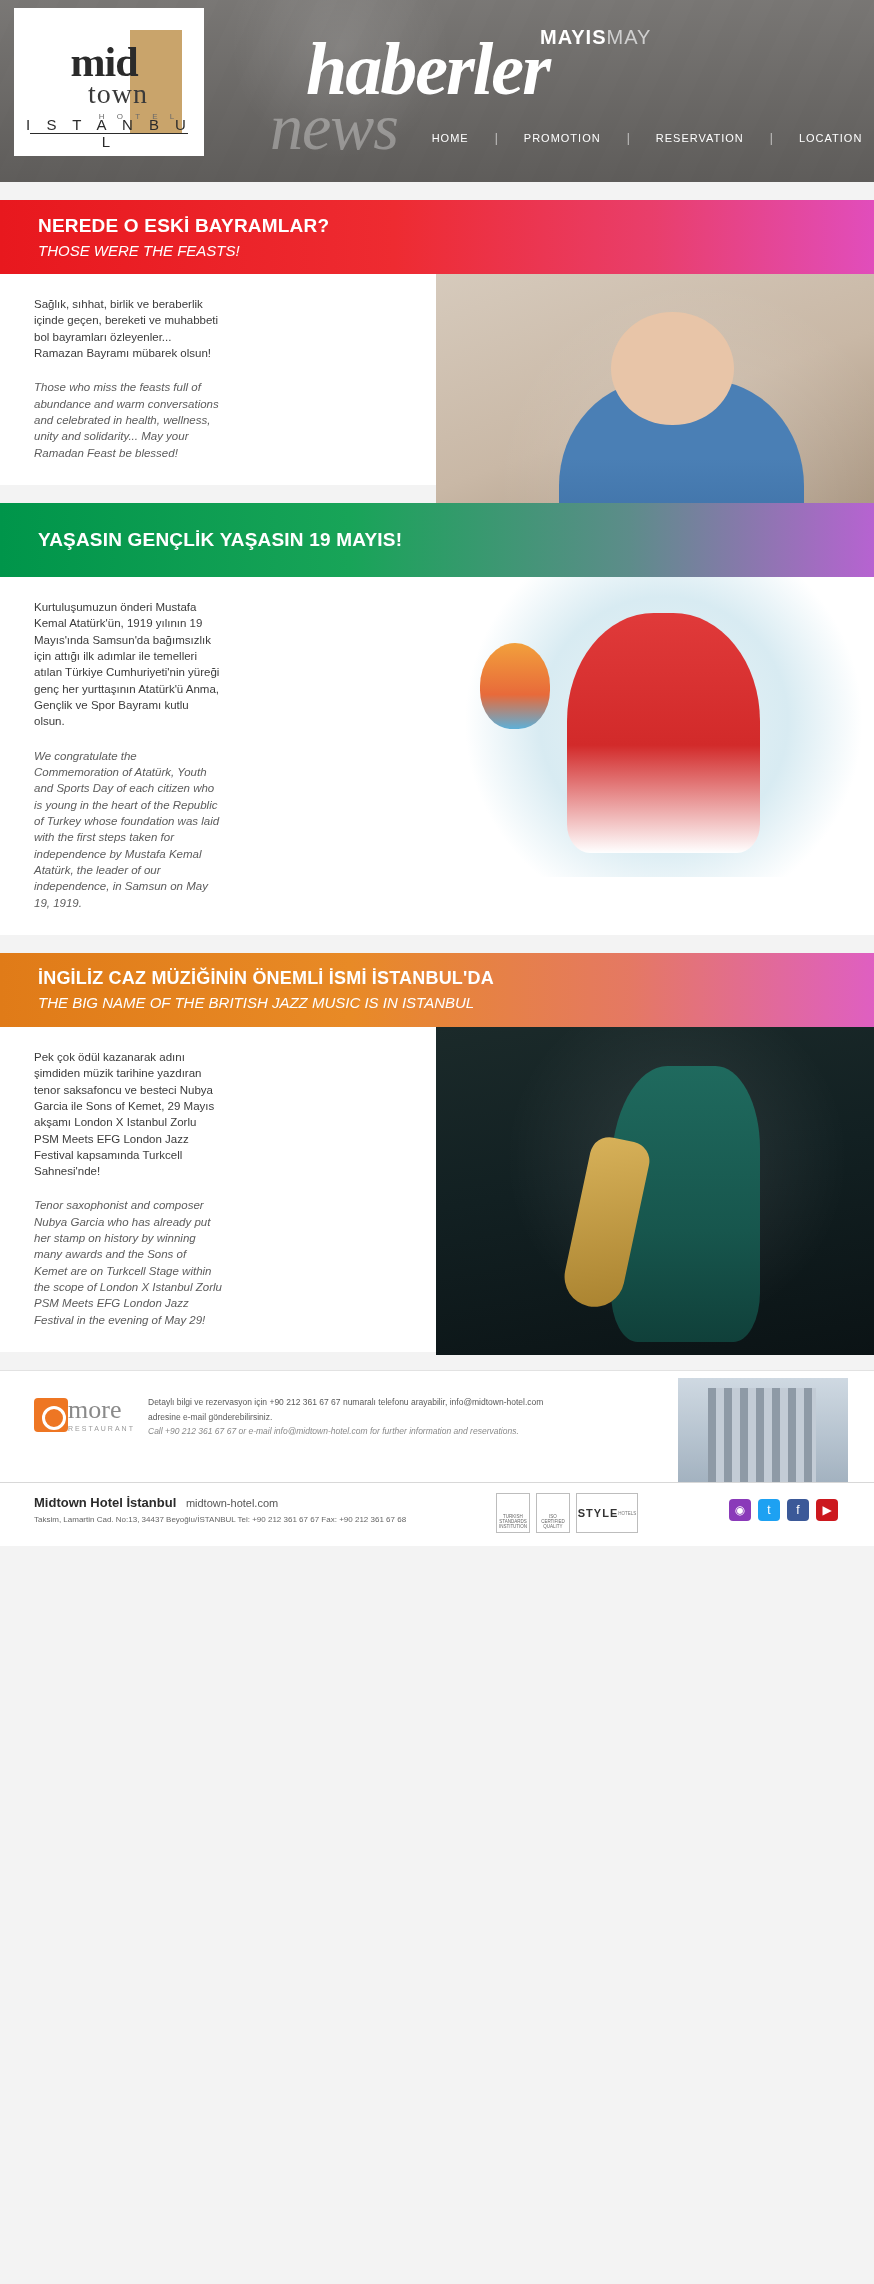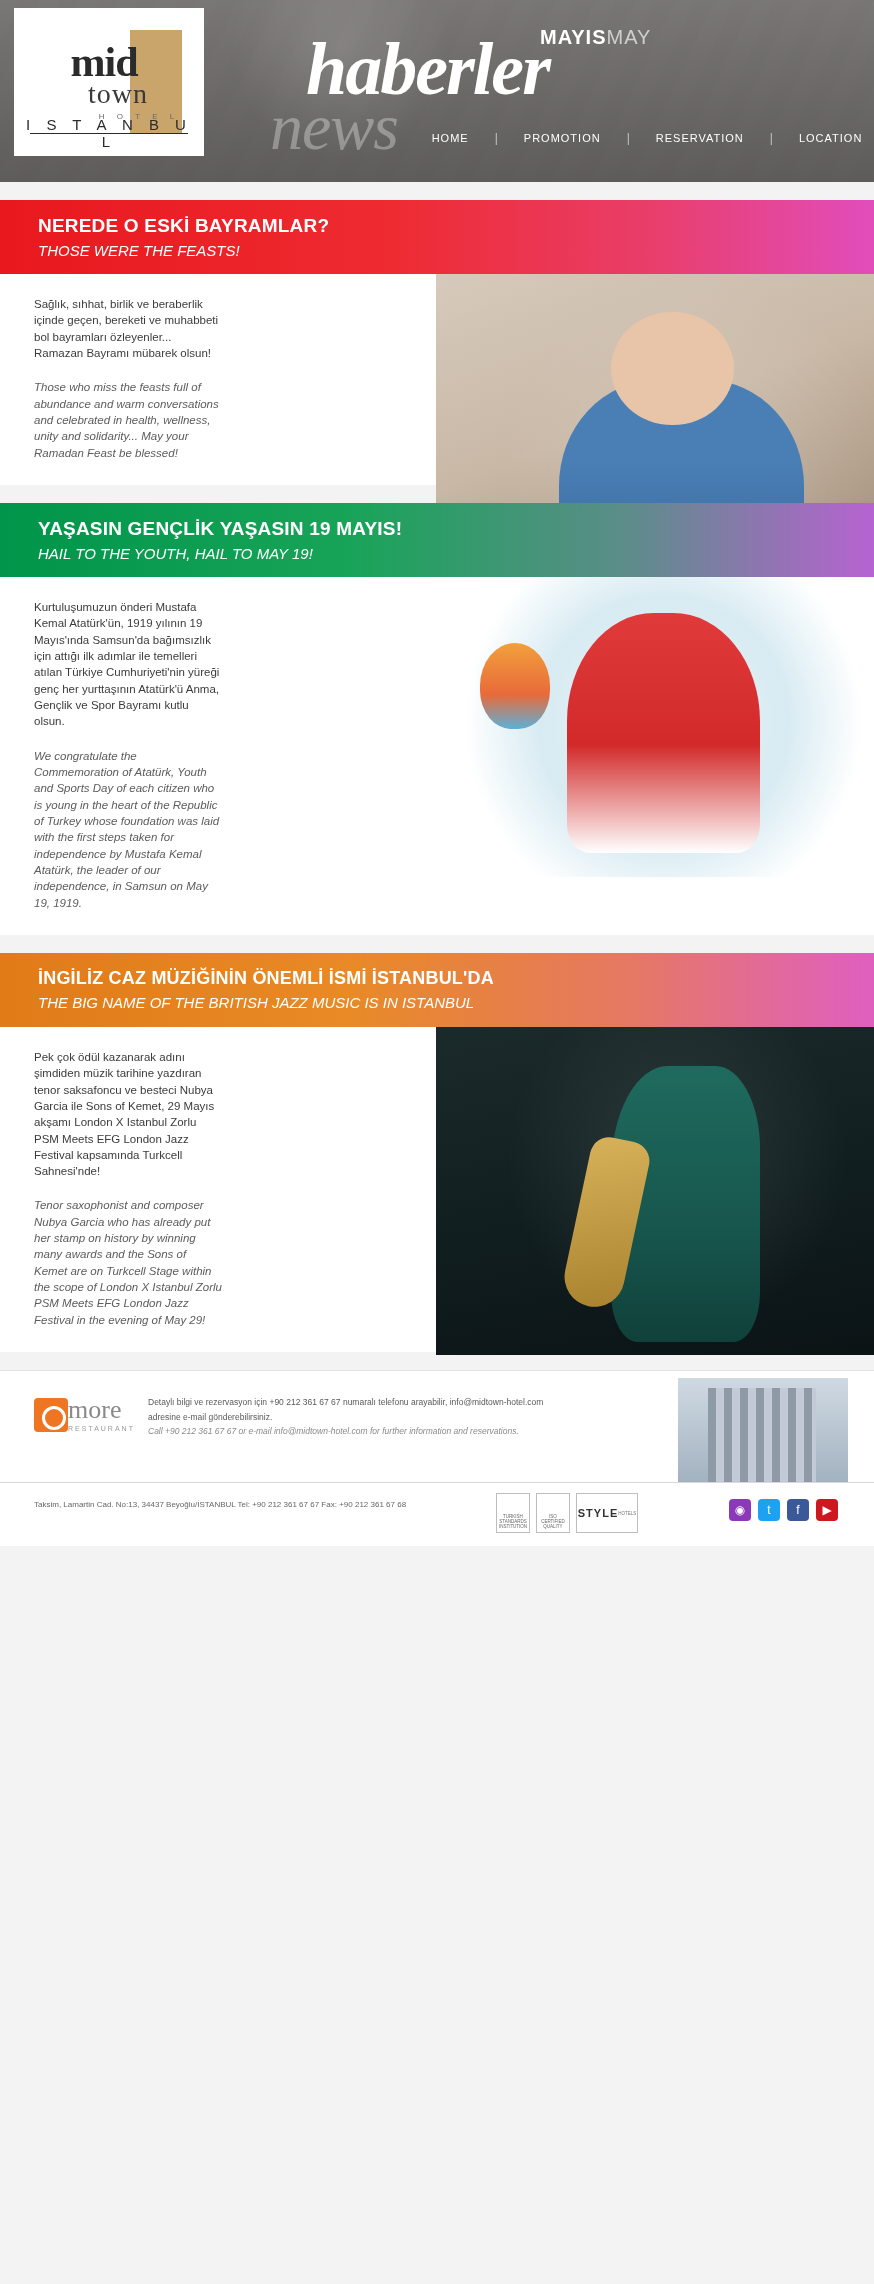--- a/index.html
+++ b/index.html
@@ -480,21 +480,20 @@
         <p class="en">Those who miss the feasts full of abundance and warm conversations and celebrated in health, wellness, unity and solidarity... May your Ramadan Feast be blessed!</p>
       </div>
     </div>
   </div>
 
   <div class="spacer"></div>
 
   <div class="article">
     <div class="banner green">
       <div class="banner-title">YAŞASIN GENÇLİK YAŞASIN 19 MAYIS!</div>
-      <div class="banner-sub">HAIL TO THE YOUTH, HAIL TO MAY 19!</div>
     </div>
     <div class="art-body">
       <div class="art-photo">
         <div class="photo photo-2"></div>
       </div>
       <div class="art-text">
         <p class="tr">Kurtuluşumuzun önderi Mustafa Kemal Atatürk'ün, 1919 yılının 19 Mayıs'ında Samsun'da bağımsızlık için attığı ilk adımlar ile temelleri atılan Türkiye Cumhuriyeti'nin yüreği genç her yurttaşının Atatürk'ü Anma, Gençlik ve Spor Bayramı kutlu olsun.</p>
         <p class="en">We congratulate the Commemoration of Atatürk, Youth and Sports Day of each citizen who is young in the heart of the Republic of Turkey whose foundation was laid with the first steps taken for independence by Mustafa Kemal Atatürk, the leader of our independence, in Samsun on May 19, 1919.</p>
       </div>
     </div>
@@ -529,20 +528,24 @@
       </div>
     </div>
     <div class="footer-contact">
       <div>Detaylı bilgi ve rezervasyon için +90 212 361 67 67 numaralı telefonu arayabilir, info@midtown-hotel.com adresine e-mail gönderebilirsiniz.</div>
       <div class="en">Call +90 212 361 67 67 or e-mail info@midtown-hotel.com for further information and reservations.</div>
     </div>
     <div class="hotel-illu"></div>
   </div>
 
   <div class="footer-bar">
+    <div class="footer-name">
+      <span>Midtown Hotel İstanbul</span>
+      <span class="site">midtown-hotel.com</span>
+    </div>
     <div class="footer-addr">Taksim, Lamartin Cad. No:13, 34437 Beyoğlu/İSTANBUL  Tel: +90 212 361 67 67 Fax: +90 212 361 67 68</div>
 
     <div class="cert-row">
       <div class="cert">TURKISH STANDARDS INSTITUTION</div>
       <div class="cert">ISO CERTIFIED QUALITY</div>
       <div class="cert-style">
         <span>STYLE</span>
         <small>HOTELS</small>
       </div>
     </div>

